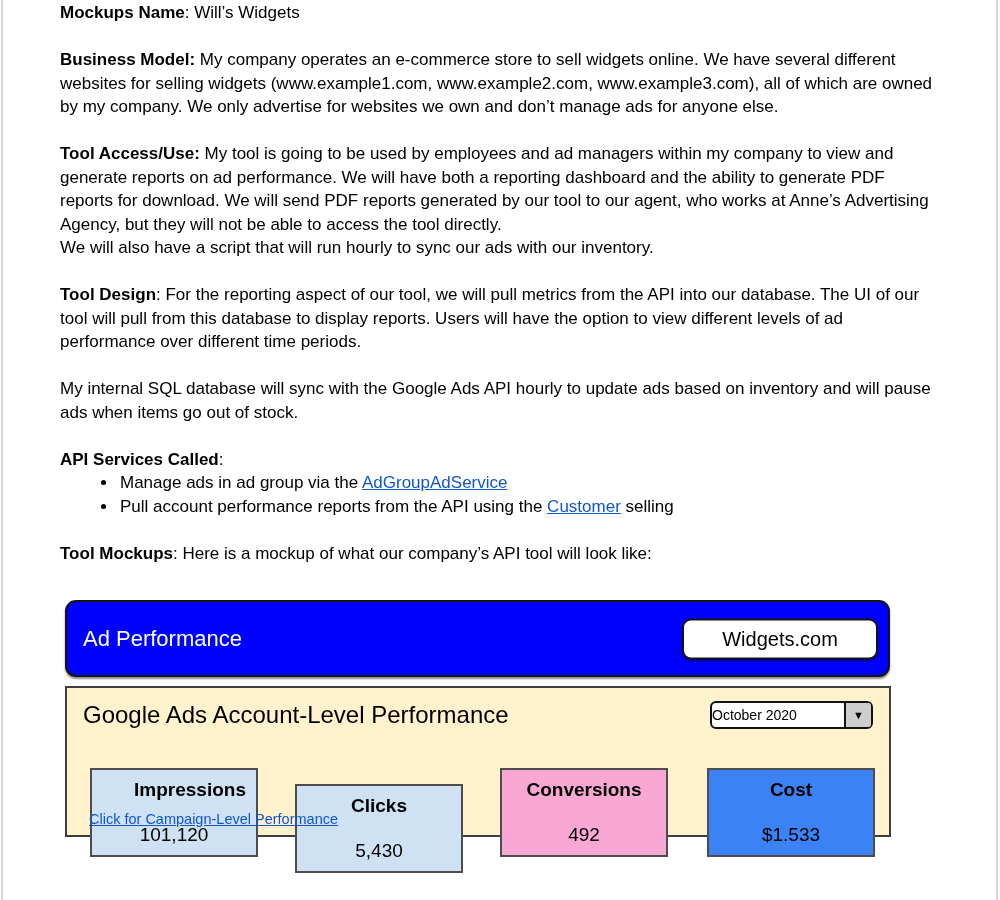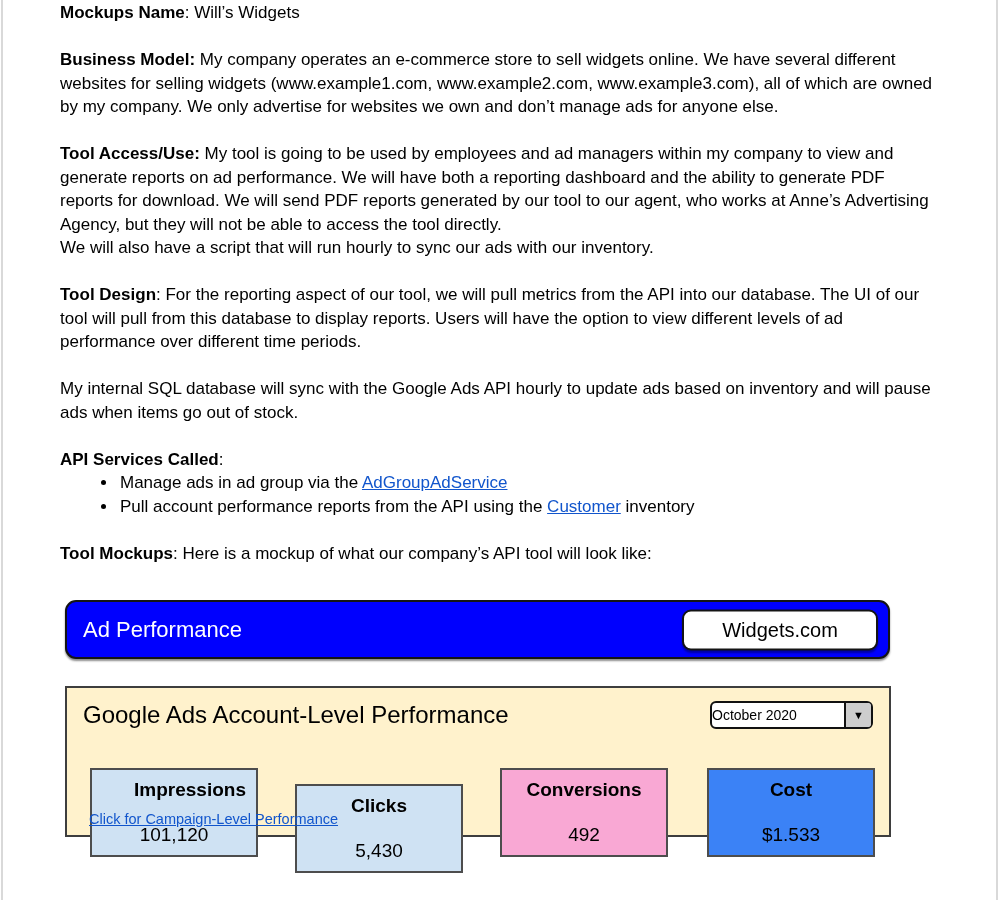--- a/index.html
+++ b/index.html
@@ -25,21 +25,21 @@
     font-size: 17px; line-height: 23.5px;
   }
   .doc p { margin: 0 0 23.5px 0; }
   .b { font-weight: bold; }
   ul.bullets { margin: 0 0 23.5px 0; padding-left: 58px; }
   ul.bullets li { padding-left: 2px; }
   a.doclink { color: #1155cc; text-decoration: underline; cursor: pointer; }
 
   
   .banner {
-    position: absolute; left: 65px; top: 600px; width: 825px; height: 59px;
+    position: absolute; left: 65px; top: 600px; width: 825px; height: 77px;
     border: 2px solid #141414; border-radius: 11px;
     box-shadow: 0 2px 2px rgba(0,0,0,0.45);
   }
   .banner-title {
     position: absolute; left: 16px; top: 50%; transform: translateY(-50%);
     color: #ffffff; font-size: 22px;
   }
   .banner-btn {
     position: absolute; right: 10px; top: 50%; transform: translateY(-50%);
     width: 196px; height: 41px;
@@ -111,21 +111,21 @@
   <span>We will also have a script that will run hourly to sync our ads with our inventory.</span></p>
 
   <p><span class="b">Tool Design</span><span>: For the reporting aspect of our tool, we will pull metrics from the API into our database. The UI of our tool will pull from this database to display reports. Users will have the option to view different levels of ad performance over different time periods.</span></p>
 
   <p><span>My internal SQL database will sync with the Google Ads API hourly to update ads based on inventory and will pause ads when items go out of stock.</span></p>
 
   <p style="margin-bottom:0"><span class="b">API Services Called</span><span>:</span></p>
 
   <ul class="bullets">
     <li><span>Manage ads in ad group via the </span><a class="doclink">AdGroupAdService</a><span></span></li>
-    <li><span>Pull account performance reports from the API using the </span><a class="doclink">Customer</a><span> inventory</span></li>
+    <li><span>Pull account performance reports from the API using the </span><a class="doclink">Customer</a><span> selling</span></li>
   </ul>
 
   <p><span class="b">Tool Mockups</span><span>: Here is a mockup of what our company’s API tool will look like:</span></p>
 
 </div>
 
 <div class="banner" style="background: rgb(0, 0, 254);">
   <span class="banner-title">Ad Performance</span>
   <button class="banner-btn">Widgets.com</button>
 </div>

